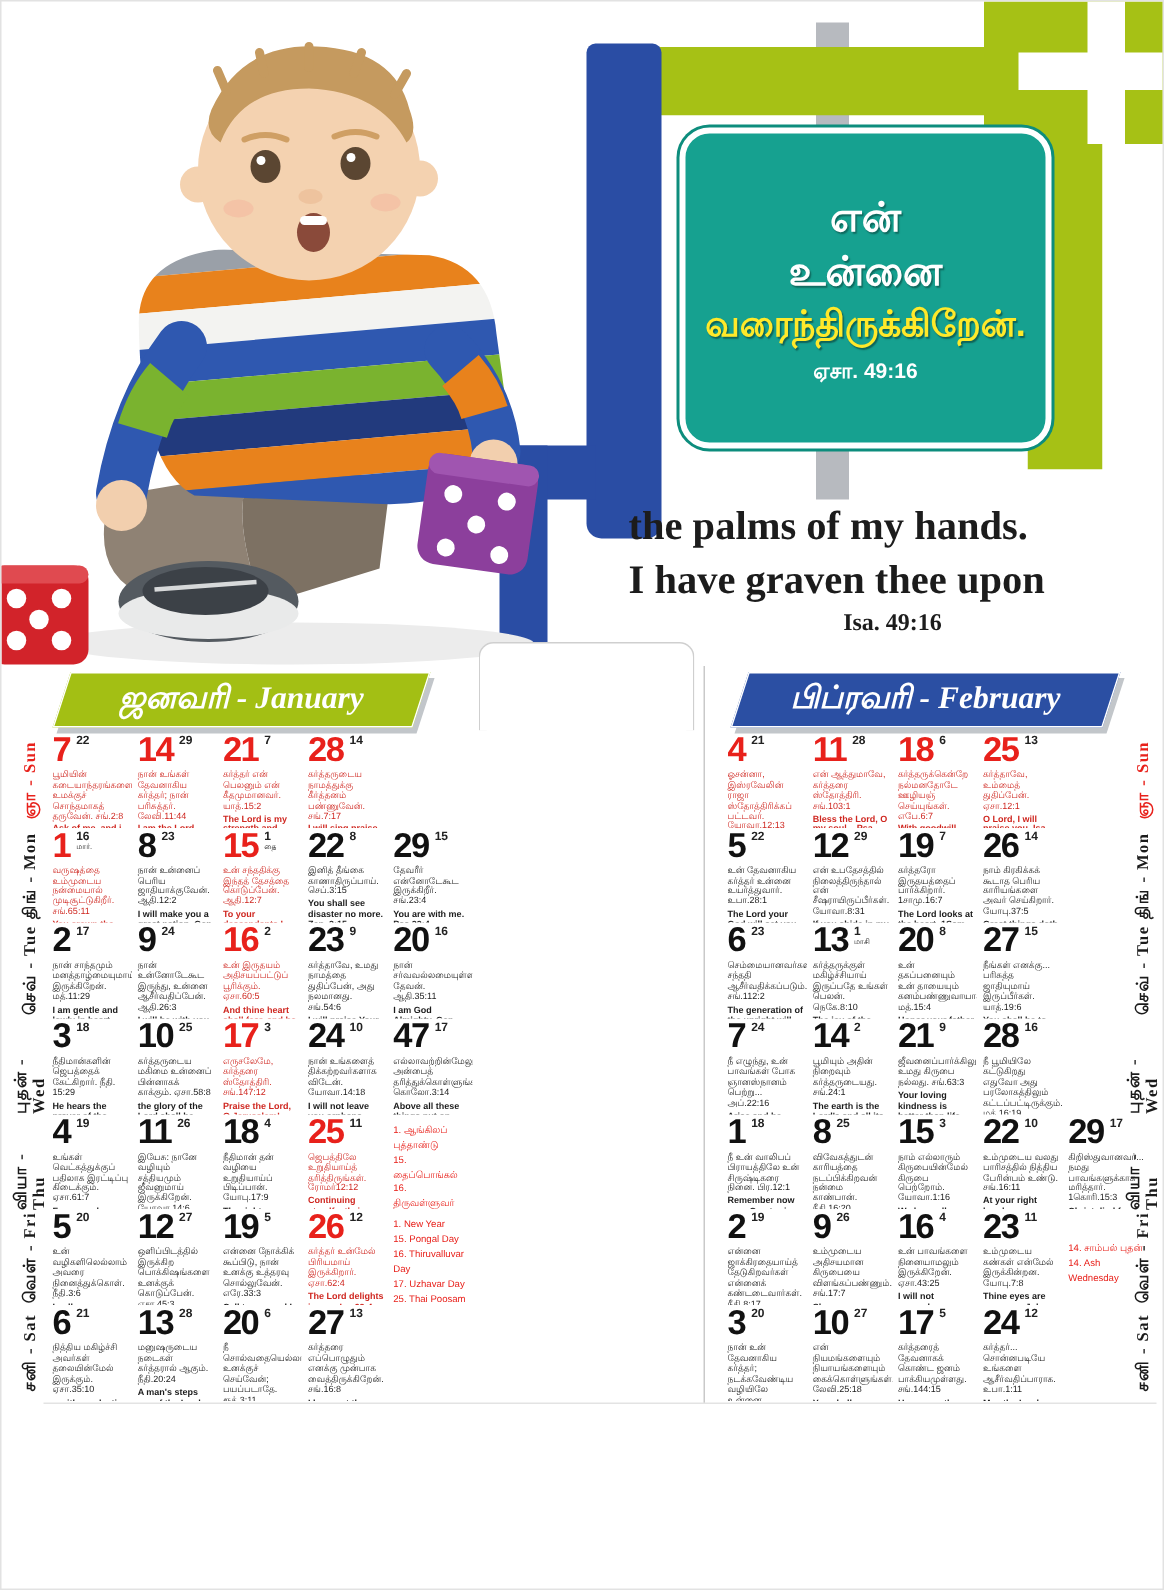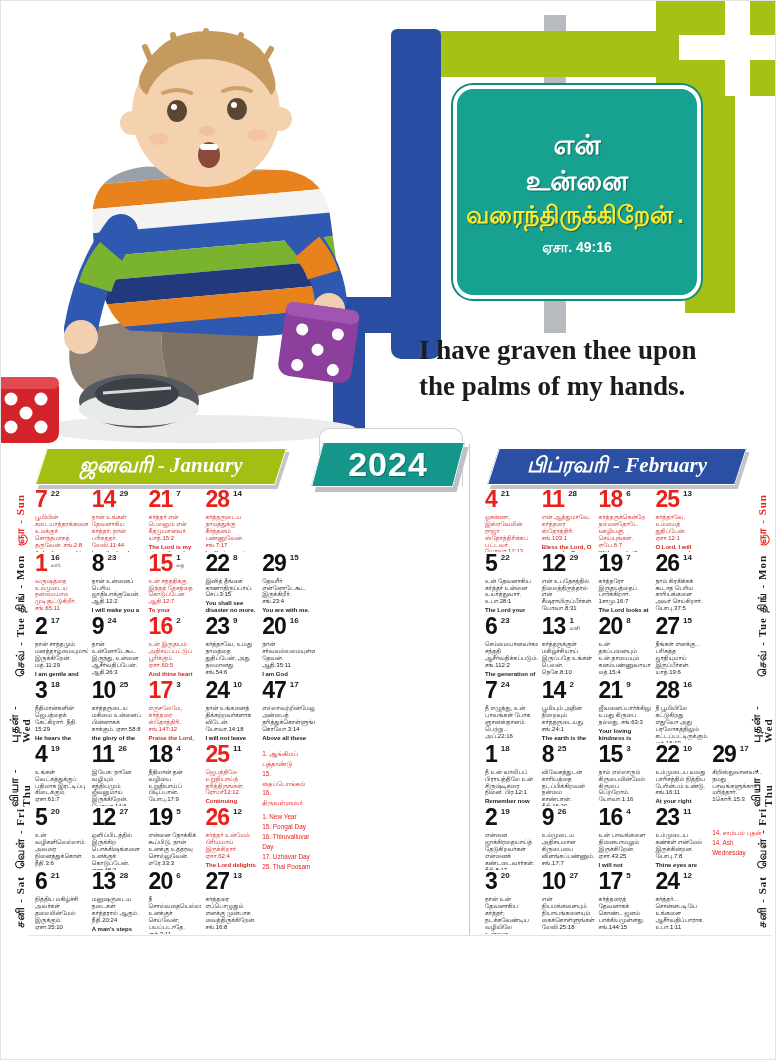--- a/index.html
+++ b/index.html
@@ -18,21 +18,21 @@
   .blue-bar-v{left:390px;top:28px;width:50px;height:330px;background:#2a4da4;border-radius:6px 6px 10px 10px;z-index:4;}
   .blue-arm{left:332px;top:296px;width:64px;height:36px;background:#2a4da4;z-index:4;}
   .blue-desc{left:332px;top:296px;width:32px;height:146px;background:#2a4da4;z-index:4;}
 
   
   .verse-box{left:452px;top:84px;width:240px;height:206px;background:#16a190;
     border:4px solid #ffffff;border-radius:20px;box-shadow:0 0 0 2px #0d8d7d;
     z-index:5;display:flex;flex-direction:column;justify-content:center;align-items:center;
     text-align:center;color:#fff;font-weight:bold;}
   .verse-line{font-size:27px;line-height:1.35;text-shadow:1px 1px 1px rgba(0,0,0,.35);}
-  .verse-highlight{color:#ffe92a;font-size:24px;line-height:1.5;text-shadow:1px 1px 1px rgba(0,0,0,.4);font-family:Liberation Mono, monospace;}
+  .verse-highlight{color:#ffe92a;font-size:24px;line-height:1.5;text-shadow:1px 1px 1px rgba(0,0,0,.4);}
   .verse-ref{font-size:14px;margin-top:4px;}
 
   
   .eng-verse{left:418px;top:332px;width:352px;z-index:5;color:#1c1c1c;
     font-family:"Liberation Serif",serif;font-weight:bold;}
   .eng-line{font-size:27px;line-height:1.33;}
   .eng-ref{font-size:16px;text-align:center;margin-top:2px;}
 
   
   .photo{left:0;top:0;width:400px;height:448px;z-index:6;}
@@ -104,22 +104,23 @@
   <div class="abs blue-desc"></div>
 
   <div class="abs verse-box">
     <div class="verse-line">என்</div>
     <div class="verse-line">உன்னை</div>
     <div class="verse-highlight">வரைந்திருக்கிறேன்.</div>
     <div class="verse-ref">ஏசா.  49:16</div>
   </div>
 
   <div class="abs eng-verse">
+    <div class="eng-line">the palms of  my hands.</div>
     <div class="eng-line">I have graven thee  upon</div>
-    <div class="eng-line">the palms of  my hands.</div>
+    <div class="eng-ref">Isa. 49:16</div>
   </div>
 
   <svg class="abs photo" viewBox="0 0 400 448">
     <defs>
       <clipPath id="torso">
         <path d="M95 205 Q98 162 152 160 L292 176 Q332 186 332 232 L336 316 Q302 346 242 338 L122 322 Q88 300 95 205 Z"></path>
       </clipPath>
     </defs>
     <ellipse cx="195" cy="428" rx="160" ry="14" fill="#ececec"></ellipse>
 
@@ -182,24 +183,20 @@
       <rect x="0" y="0" width="66" height="12" rx="6" fill="#e04a50"></rect>
       <circle cx="18" cy="22" r="6.5" fill="#fff"></circle>
         <circle cx="48" cy="22" r="6.5" fill="#fff"></circle>
       <circle cx="18" cy="50" r="6.5" fill="#fff"></circle>
         <circle cx="48" cy="50" r="6.5" fill="#fff"></circle>
       <circle cx="33" cy="36" r="6.5" fill="#fff"></circle>
     </g>
   </svg>
 
   <div class="abs binder-tab"></div>
-  <div class="abs year-banner">
-    <div class="bg"></div>
-    <div class="txt">2024</div>
-  </div>
 
   <div class="abs month-header" id="feb-header">
     <div class="bg"></div>
     <div class="txt">பிப்ரவரி - February</div>
   </div>
   <div class="abs month-header" id="jan-header">
     <div class="bg"></div>
     <div class="txt">ஜனவரி - January</div>
   </div>
 

